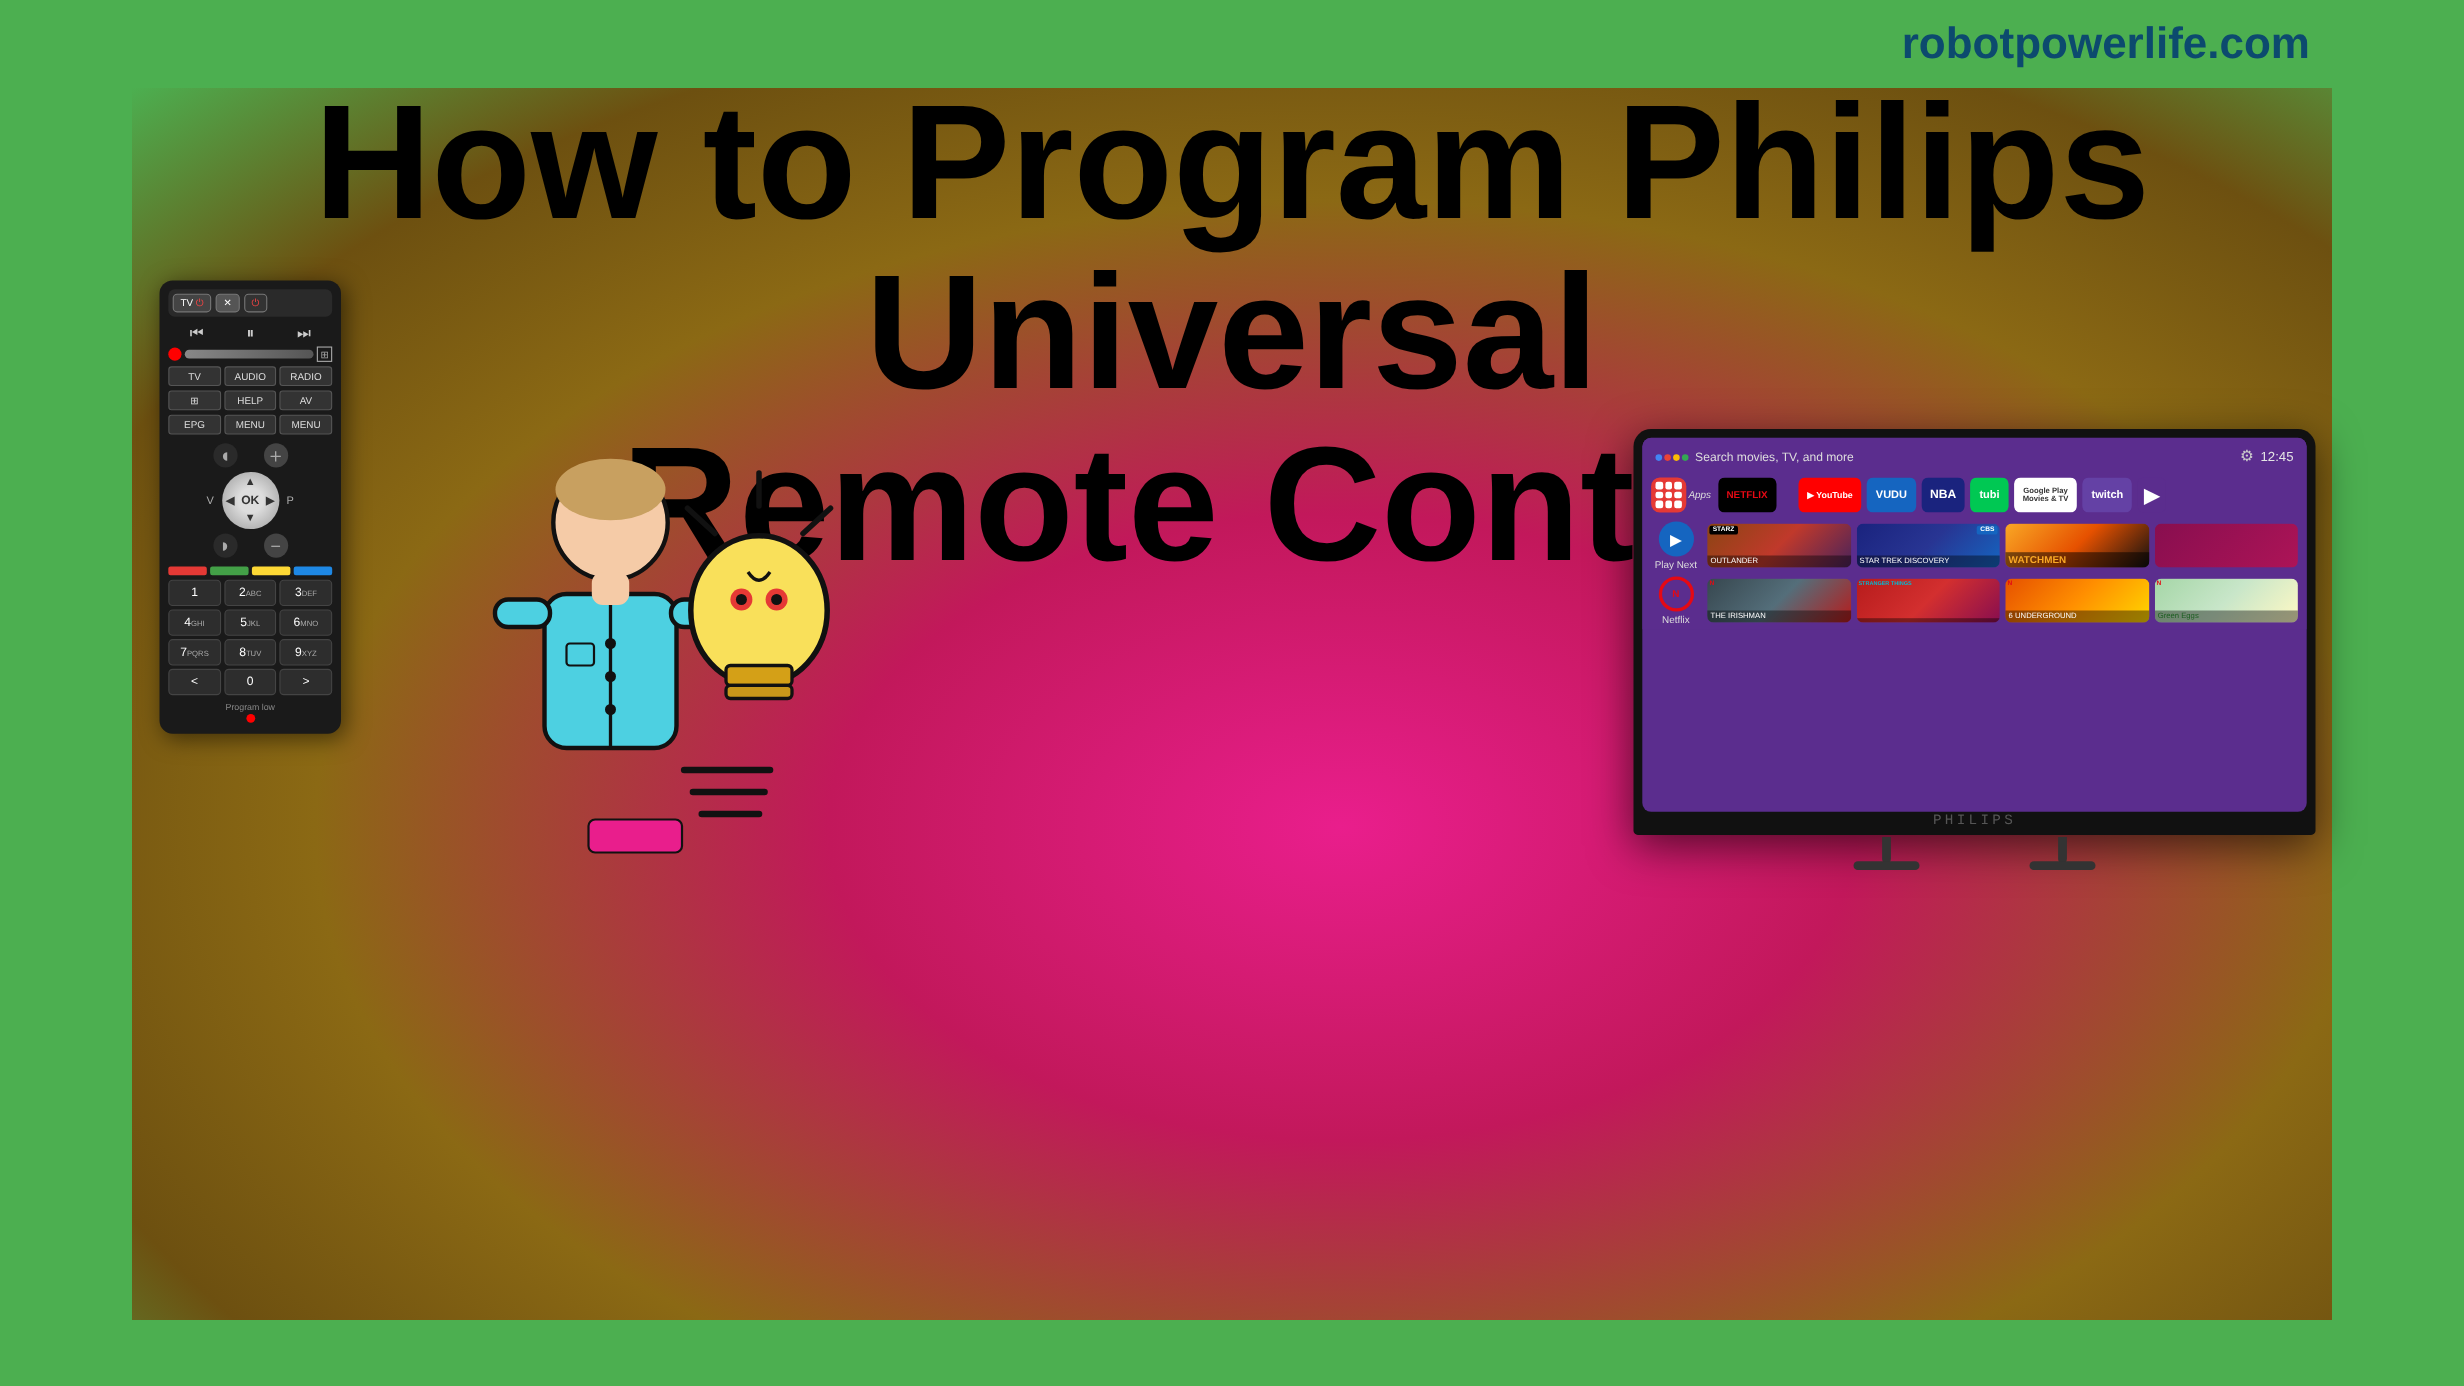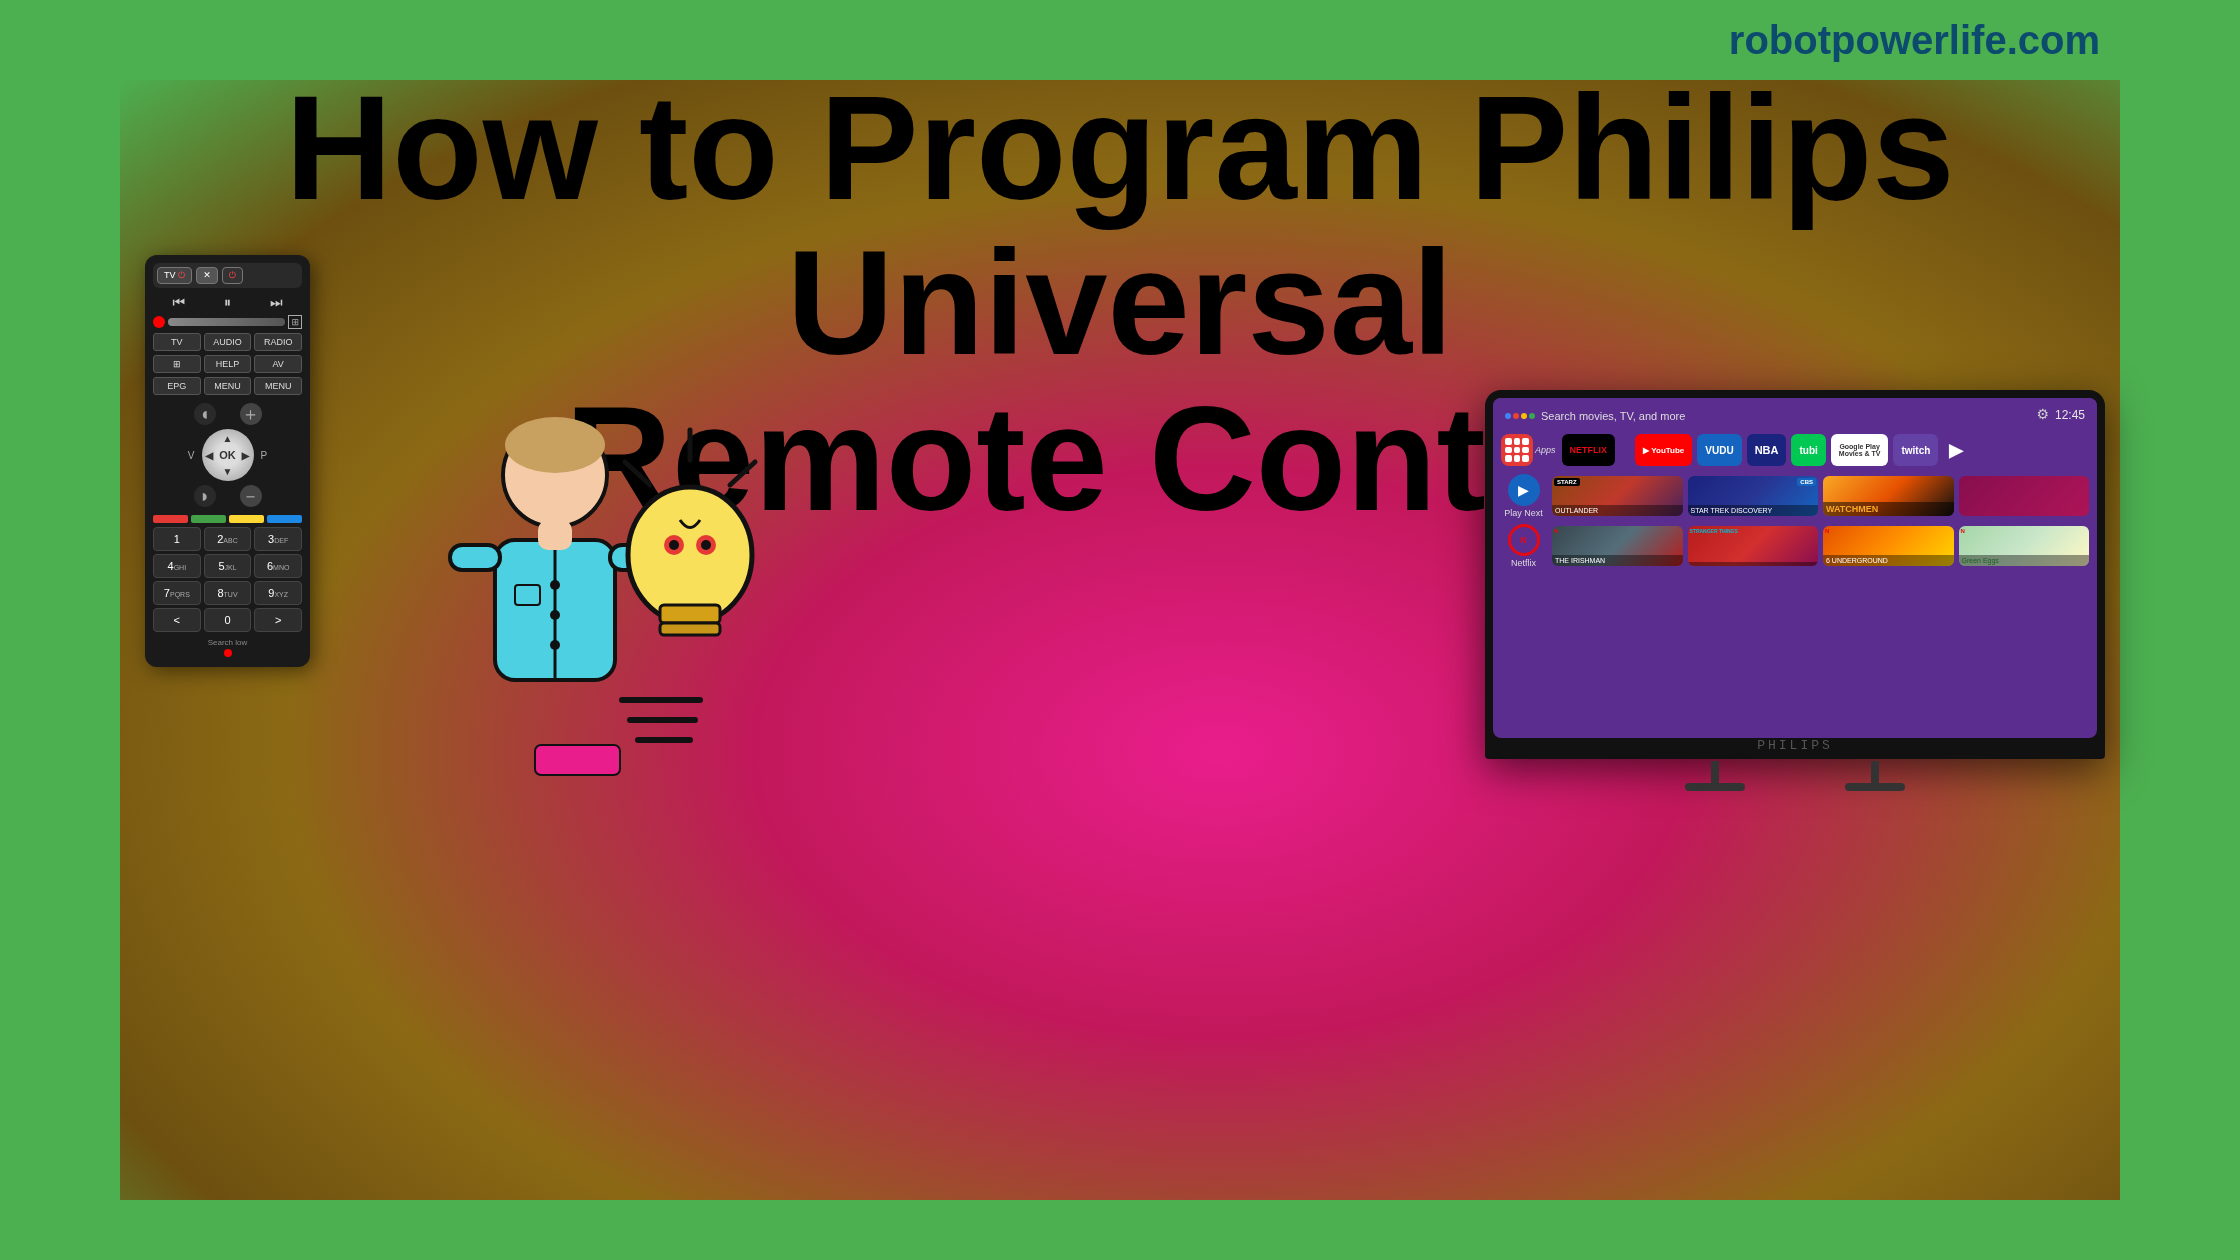--- a/index.html
+++ b/index.html
@@ -635,21 +635,21 @@
     <div class="num-btn">5<span class="sub">JKL</span></div>
     <div class="num-btn">6<span class="sub">MNO</span></div>
     <div class="num-btn">7<span class="sub">PQRS</span></div>
     <div class="num-btn">8<span class="sub">TUV</span></div>
     <div class="num-btn">9<span class="sub">XYZ</span></div>
     <div class="num-btn">&lt;</div>
     <div class="num-btn">0</div>
     <div class="num-btn">&gt;</div>
   </div>
 
-  <div class="battery-label">Search low</div>
+  <div class="battery-label">Program low</div>
   <div class="battery-dot"></div>
 </div>
 
 <div class="illustration">
   <svg viewBox="0 0 420 400" xmlns="http://www.w3.org/2000/svg" width="420" height="400">
 
     <circle cx="165" cy="85" r="52" fill="#f5cba7" stroke="#111" stroke-width="4"></circle>
 
     <ellipse cx="165" cy="55" rx="50" ry="28" fill="#c8a060"></ellipse>
 

